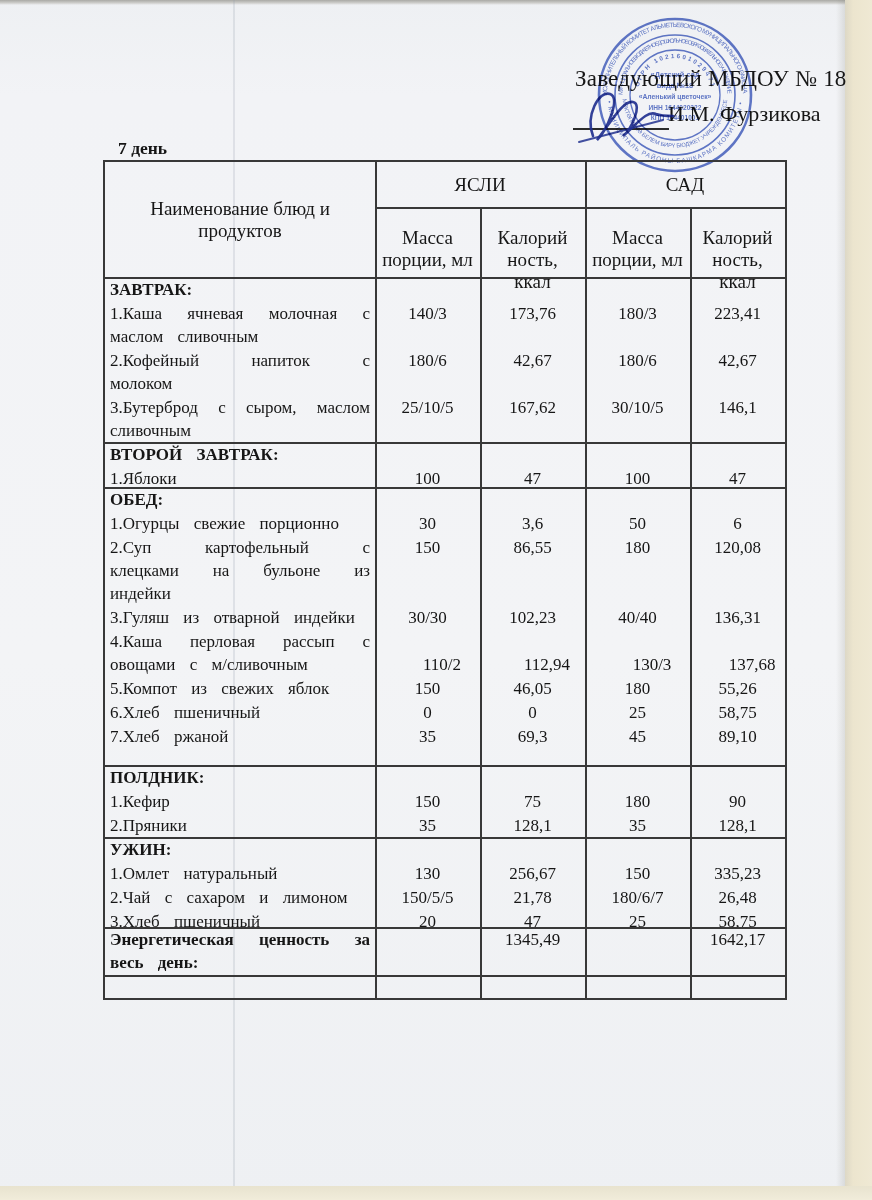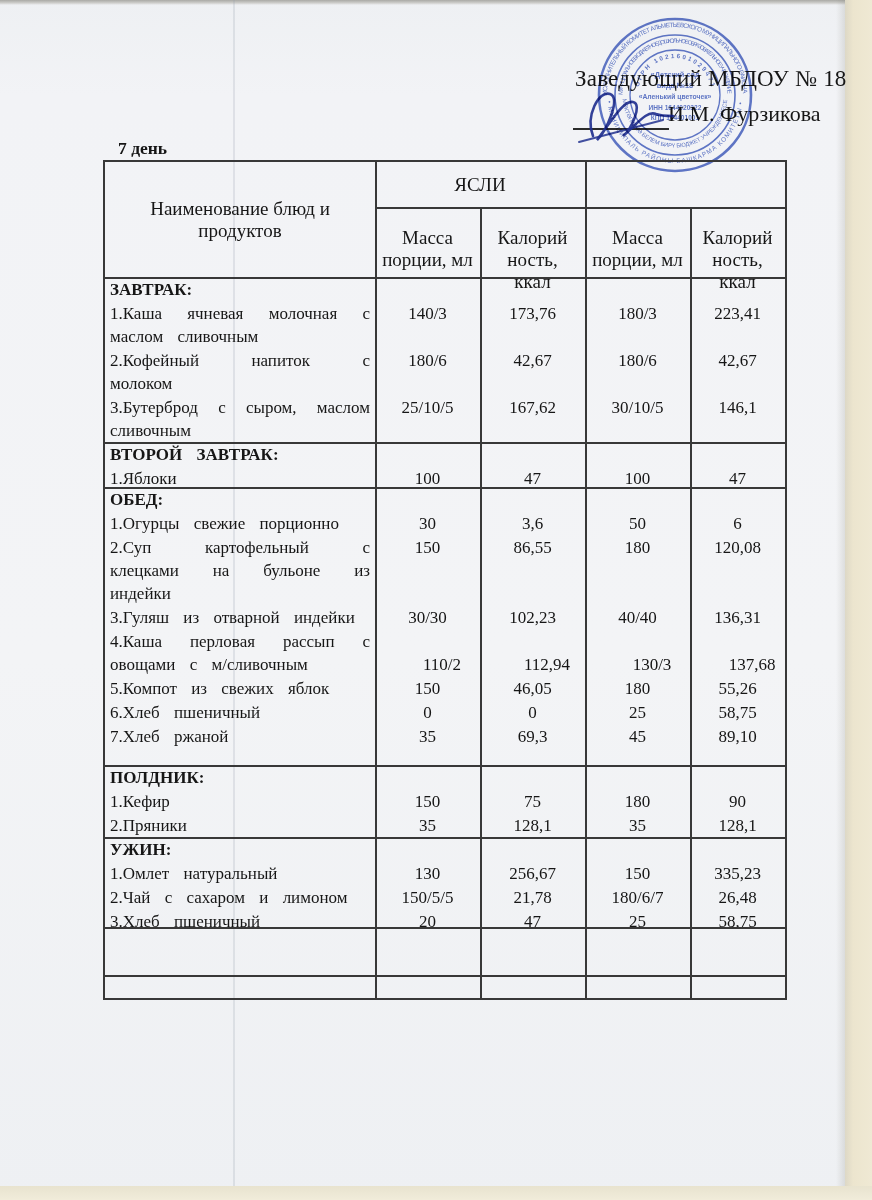--- a/index.html
+++ b/index.html
@@ -108,20 +108,21 @@
 </svg>
 
 <div class="day-label">7 день</div>
 
 <div class="menu-table">
   <div class="tbody">
 
     <div class="thead">
       <div class="th th-products">Наименование блюд и продуктов</div>
       <div class="th th-yasli">ЯСЛИ</div>
+      <div class="th th-sad">САД</div>
       <div class="th th-sub">
         <div>Масса</div>
           <div>порции, мл</div>
       </div>
       <div class="th th-sub">
         <div>Калорий</div>
           <div>ность,</div>
           <div>ккал</div>
       </div>
       <div class="th th-sub">
@@ -275,20 +276,29 @@
       </div>
       <div class="row">
         <div class="name">3.Хлеб пшеничный</div>
         <div class="val">20</div>
         <div class="val">47</div>
         <div class="val">25</div>
         <div class="val">58,75</div>
       </div>
     </div>
 
+    <div class="grid5 t-energy">
+      <div class="row">
+        <div class="name title">Энергетическая ценность за весь день:</div>
+        <div class="val"></div>
+        <div class="val">1345,49</div>
+        <div class="val"></div>
+        <div class="val">1642,17</div>
+      </div>
+    </div>
 
 
   </div>
 
   <div class="vl" style="left:270px;top:0;height:836px"></div>
   <div class="vl" style="left:480px;top:0;height:836px"></div>
   <div class="vl" style="left:375px;top:45px;height:791px"></div>
   <div class="vl" style="left:585px;top:45px;height:791px"></div>
   <div class="hl" style="top:45px;left:270px;width:410px"></div>
   <div class="hl" style="top:115px"></div>

